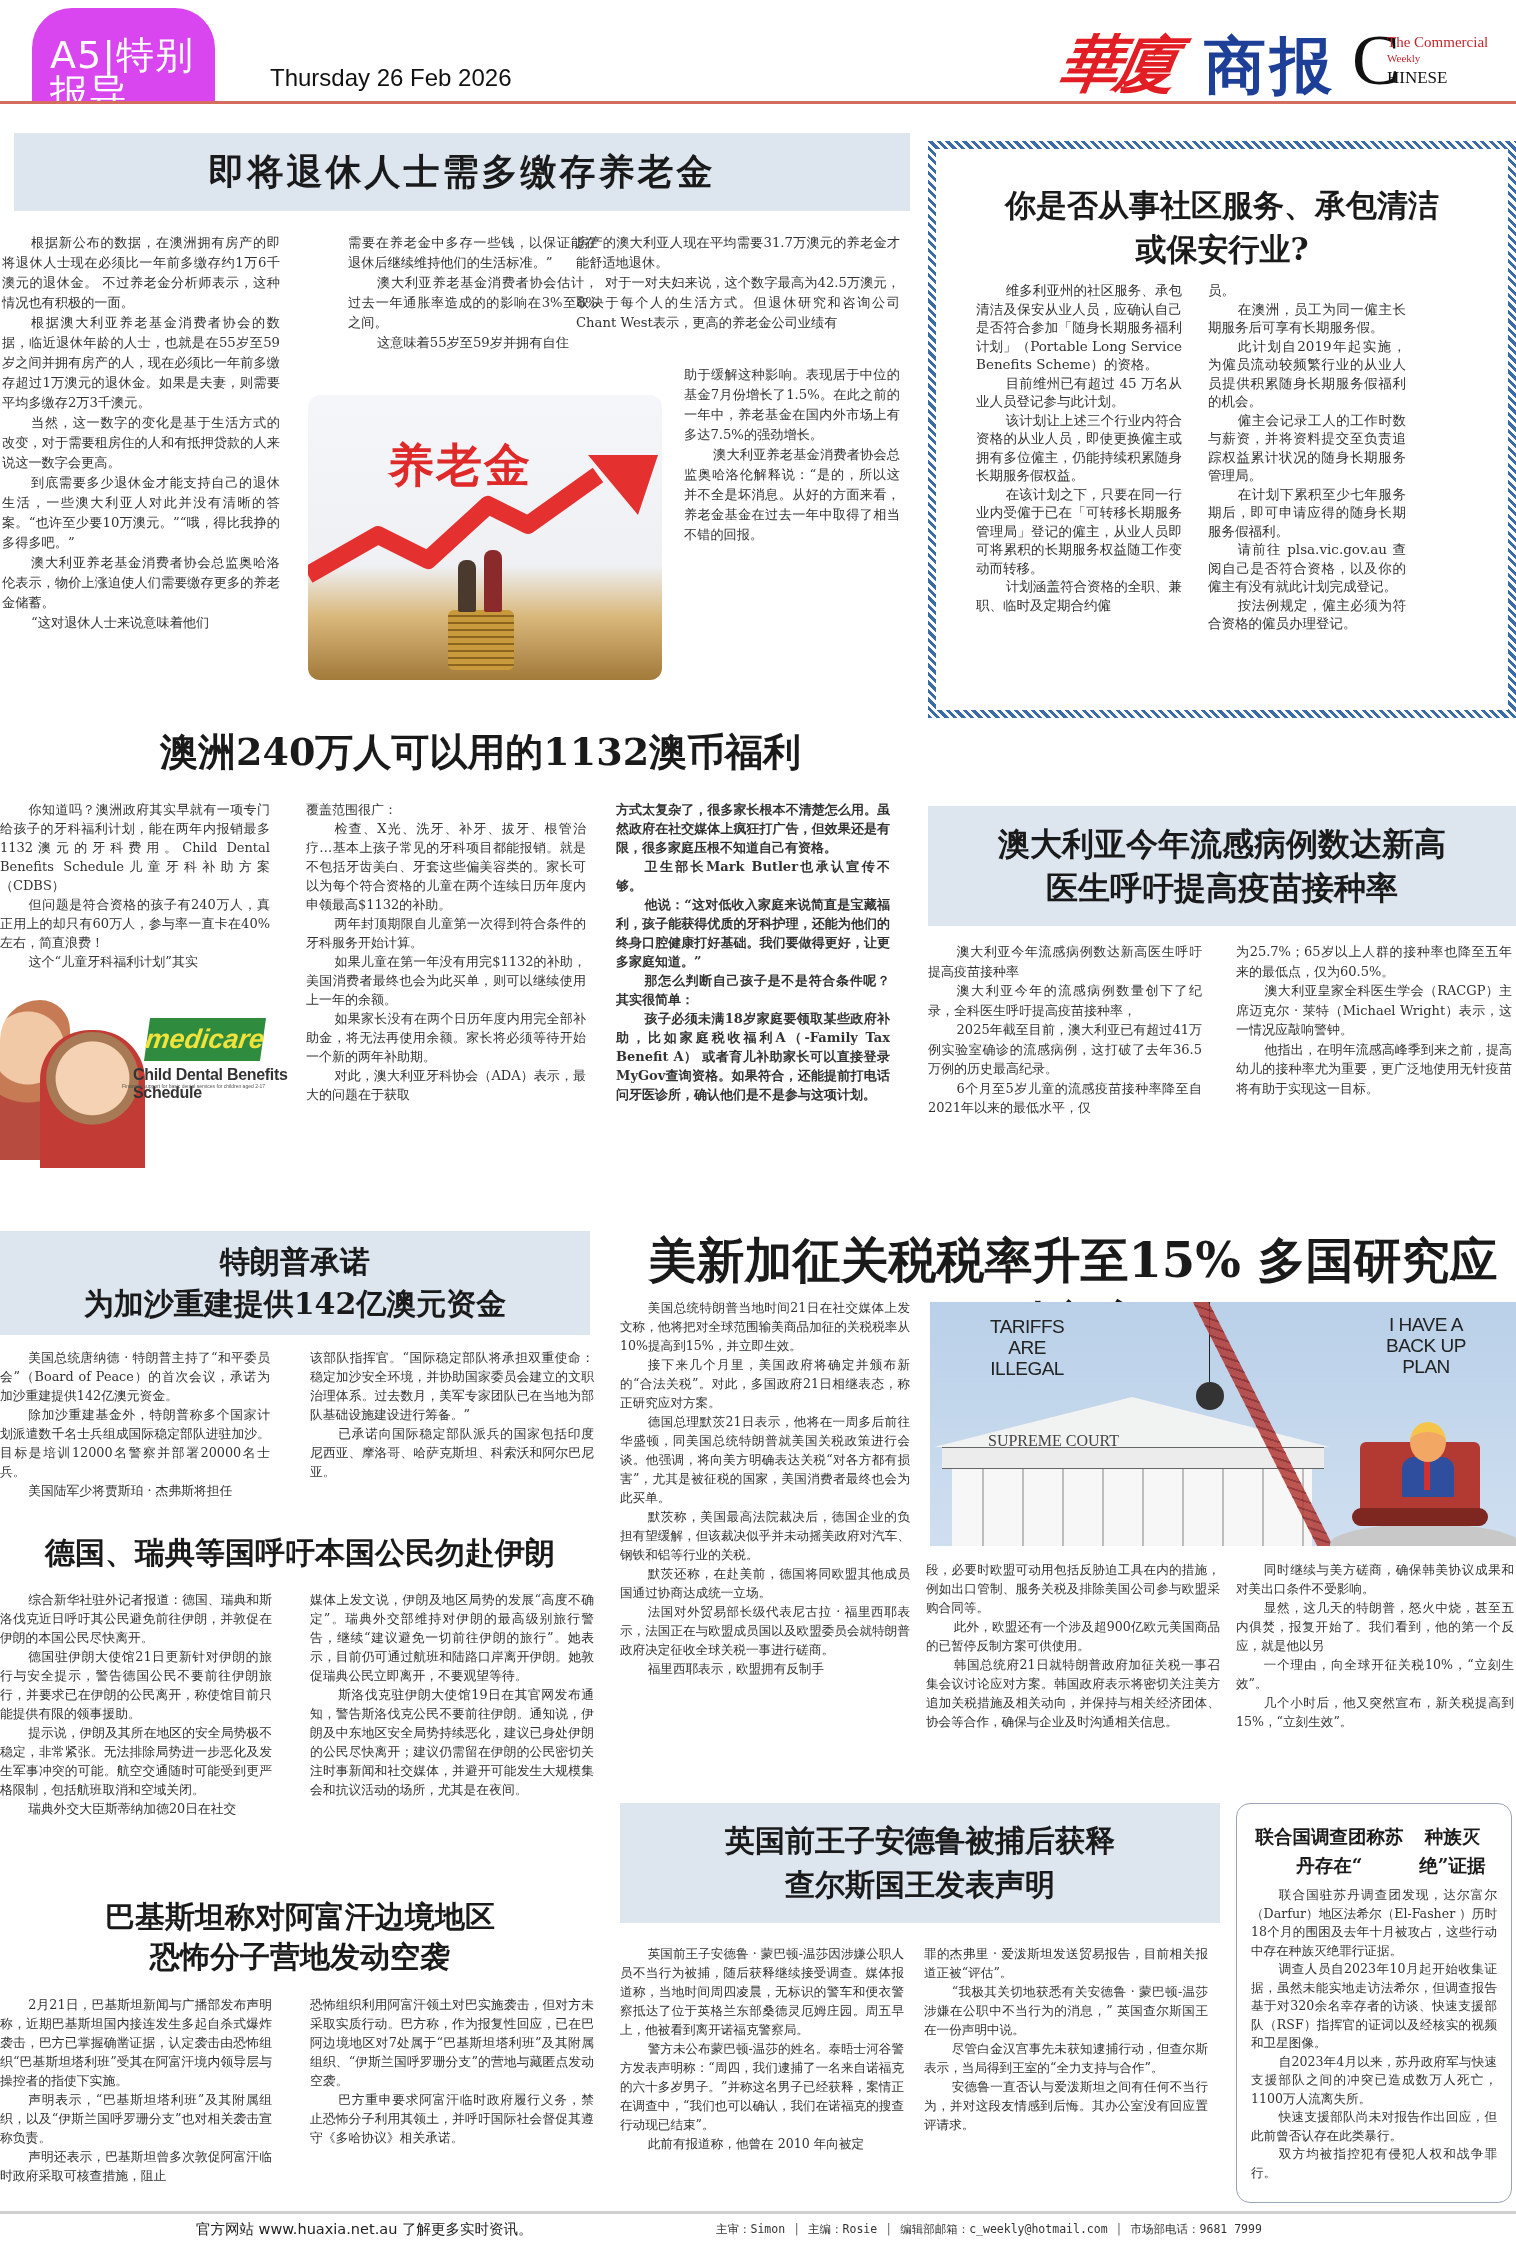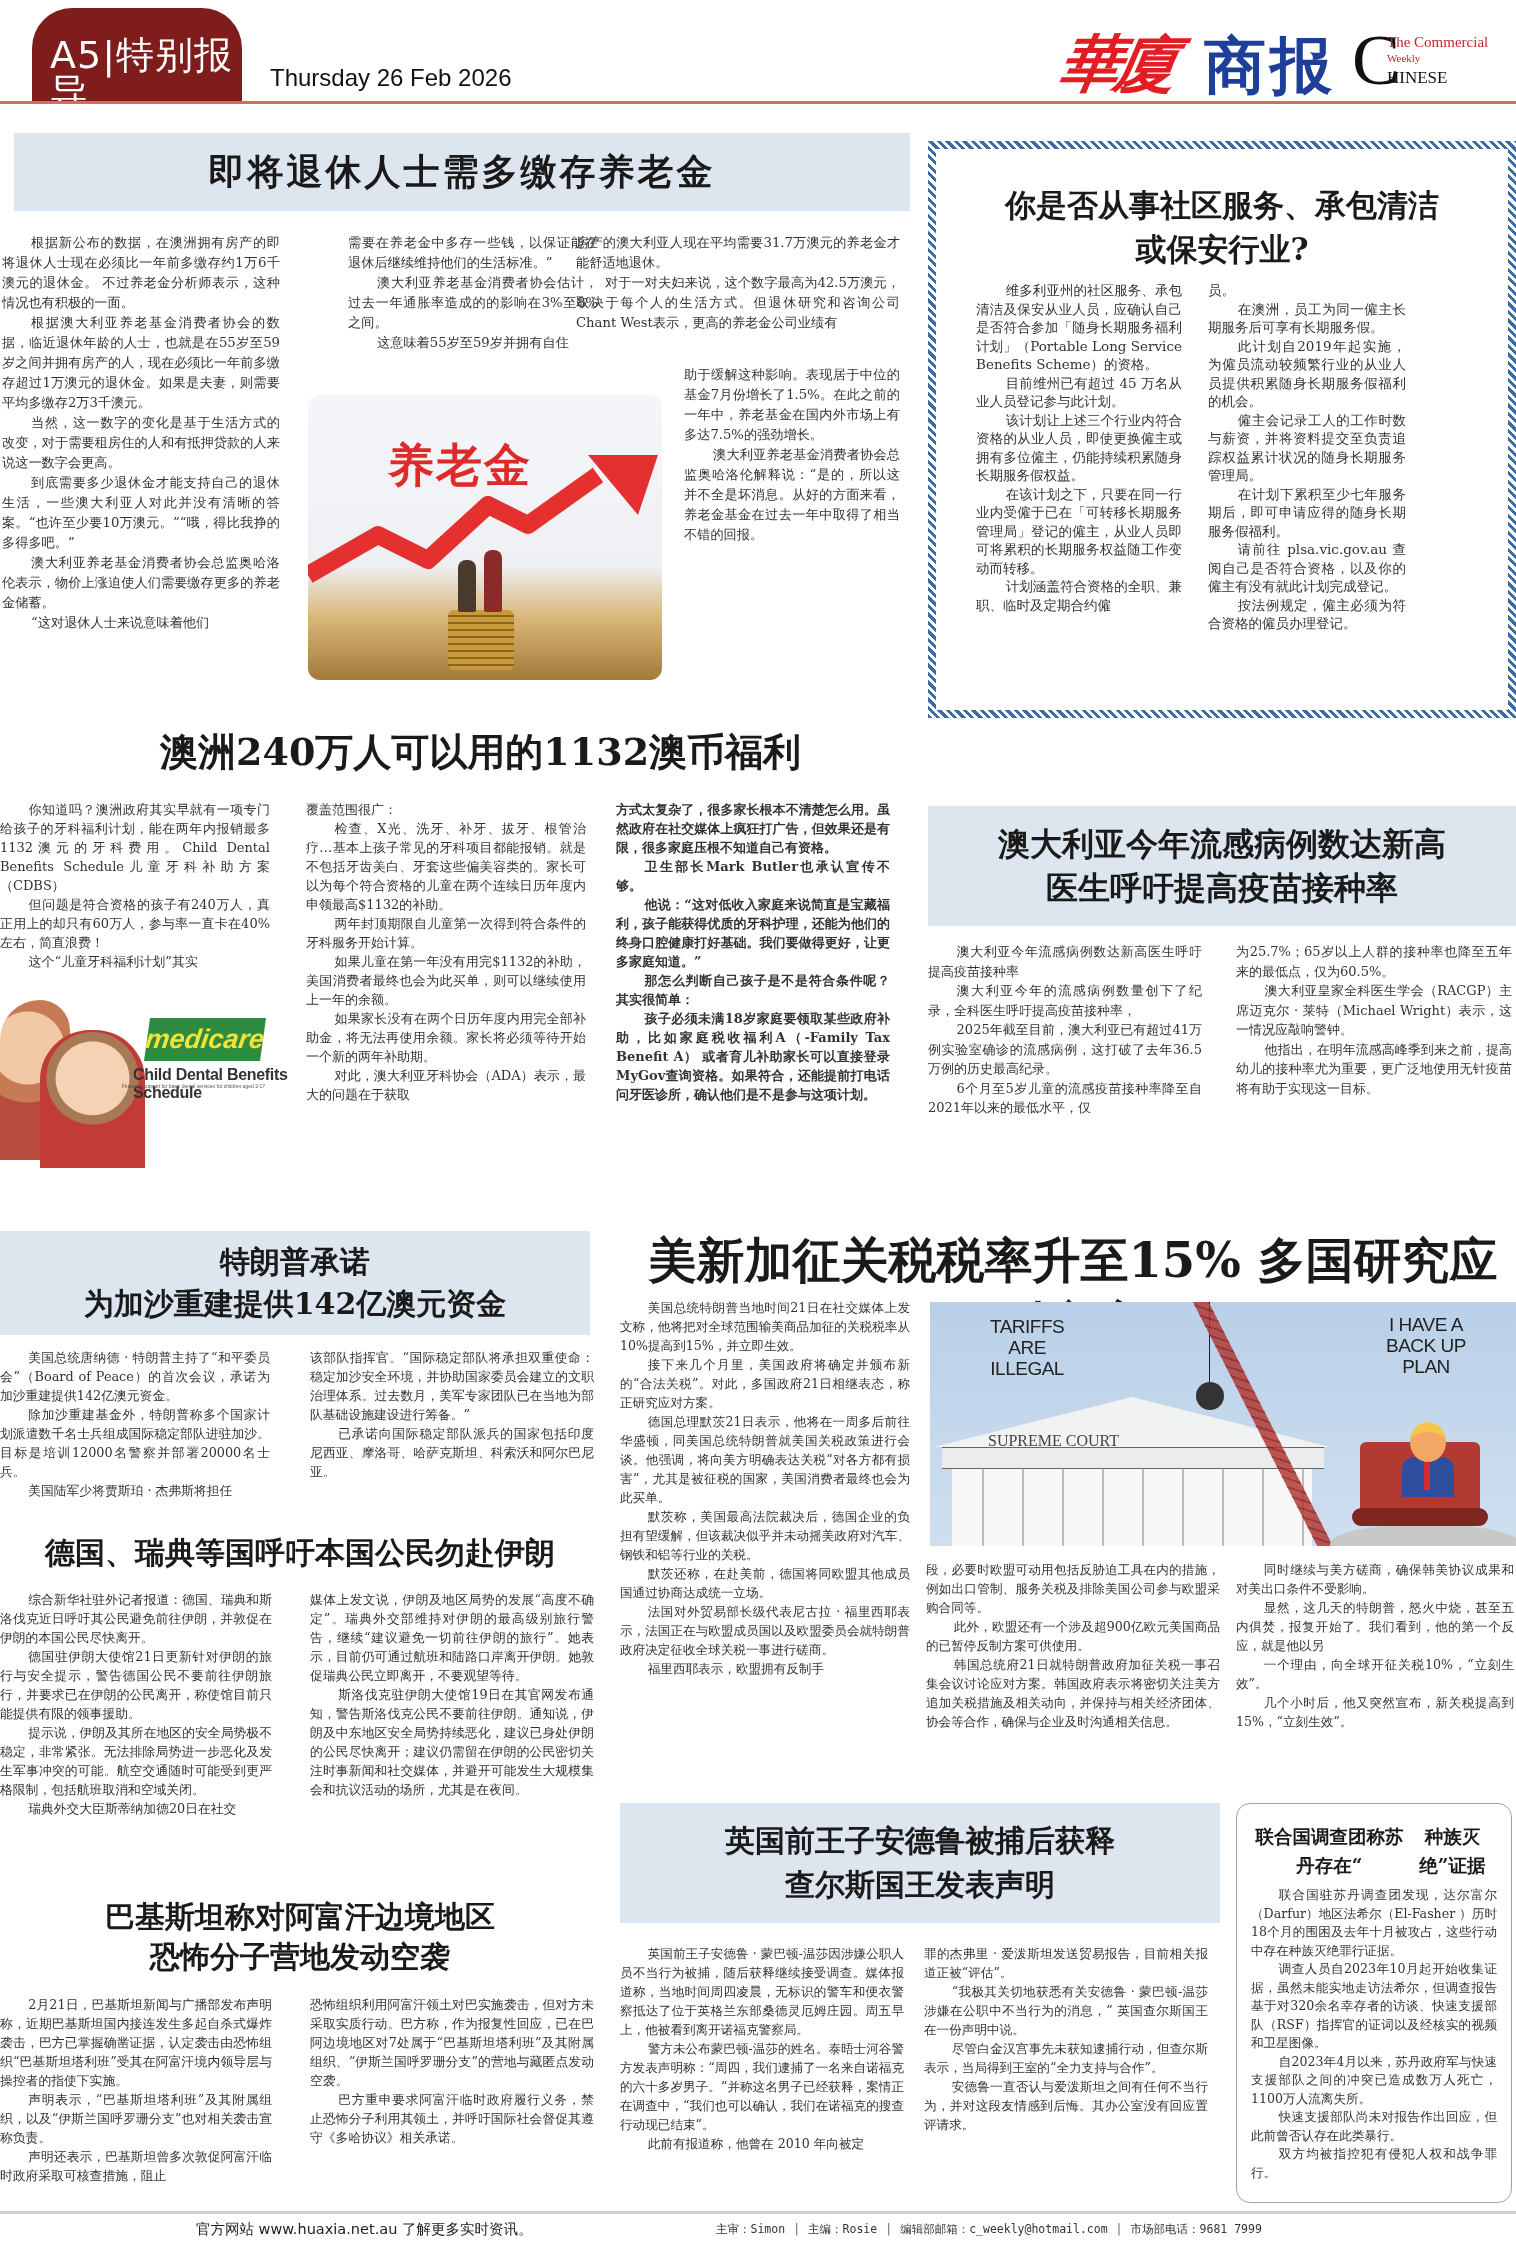--- a/index.html
+++ b/index.html
@@ -3,21 +3,21 @@
 <meta charset="utf-8">
 <style>
   * { box-sizing: border-box; margin: 0; padding: 0; }
   body {
     width: 1516px; height: 2252px; background: #ffffff; position: relative; overflow: hidden;
     font-family: "DejaVu Serif", "Liberation Serif", serif; color: #222;
   }
   .abs { position: absolute; }
   
   .section-tab {
-    left: 32px; top: 8px; width: 210px; height: 95px; background: #7f1d1d;
+    left: 32px; top: 8px; width: 183px; height: 95px; background: #d946ef;
     border-radius: 40px 40px 0 0; color: #fff;
     font-family: "DejaVu Sans", sans-serif; font-size: 38px; line-height: 1;
     padding: 28px 0 0 18px; letter-spacing: 1px;
   }
   .date-line {
     left: 270px; top: 64px; font-family: "Liberation Sans", sans-serif; font-size: 24px; color: #111;
   }
   .header-rule { left: 0; top: 101px; width: 1516px; height: 3px; background: #d46d5e; }
   .logo { left: 1060px; top: 14px; height: 90px; width: 450px; }
   .logo-hua {

